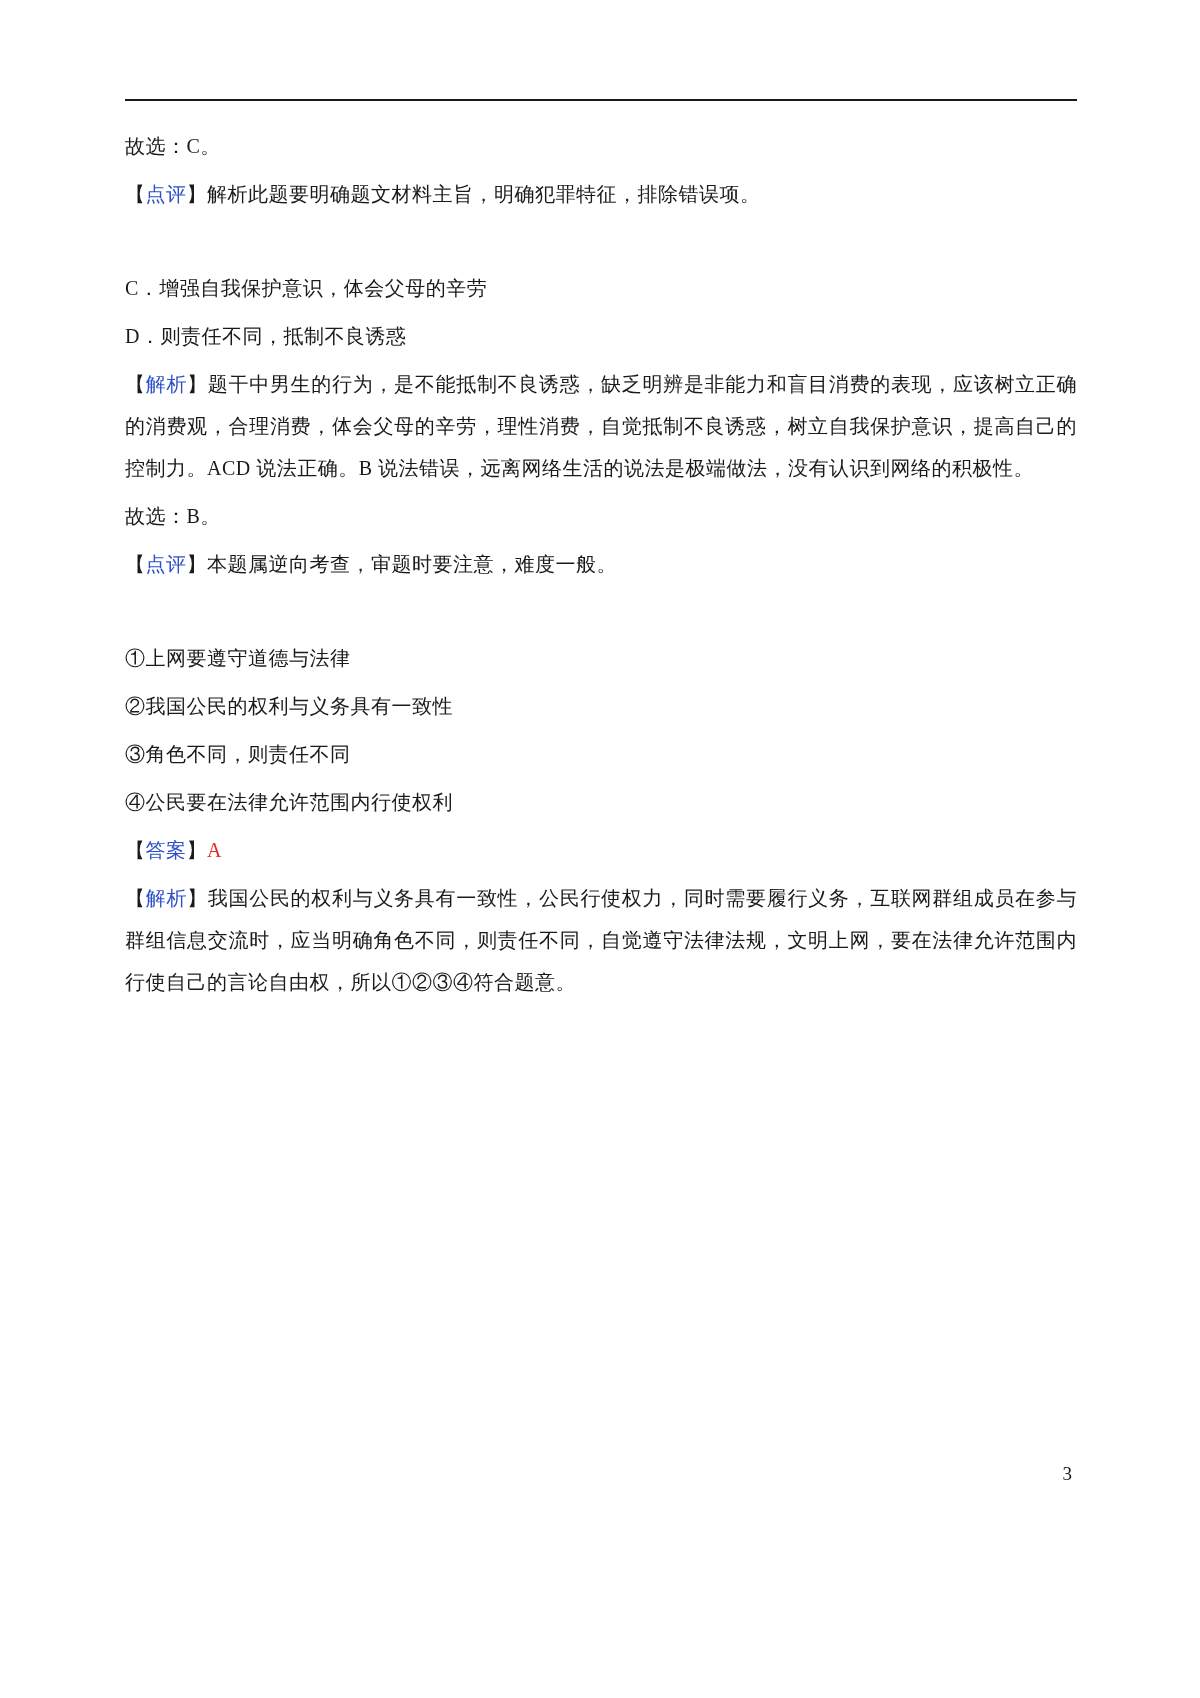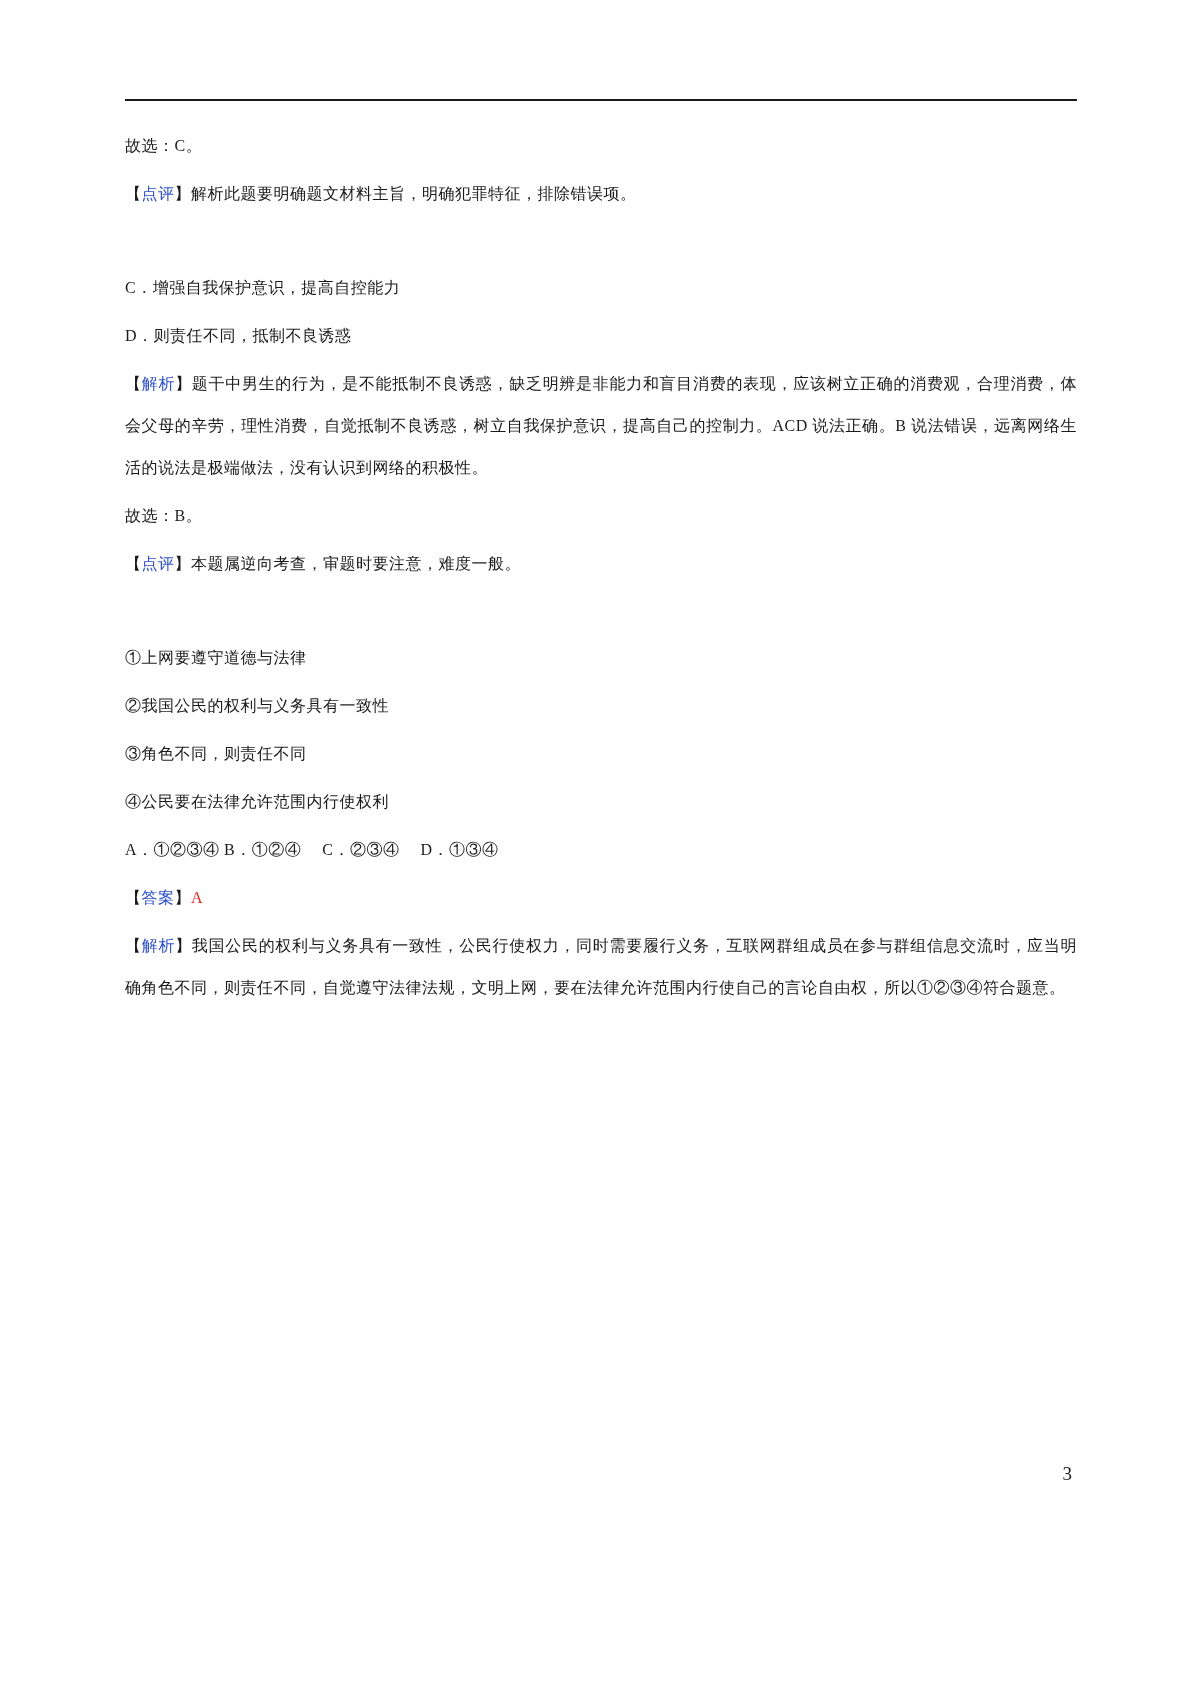--- a/index.html
+++ b/index.html
@@ -19,21 +19,21 @@
     color: #1a1a1a;
     overflow: hidden;
   }
   .rule {
     border-top: 2px solid #1a1a1a;
     height: 0;
     margin-bottom: 24px;
   }
   .doc-body p.para {
     margin: 0 0 6px 0;
-    font-size: 16px;
+    font-size: 20px;
     line-height: 42px;
     text-align: justify;
     letter-spacing: 0.5px;
     word-break: break-all;
   }
   .doc-body .gap {
     height: 46px;
   }
   .page-number {
     position: absolute;
@@ -46,28 +46,27 @@
 </style>
 </head>
 <body>
 
 <div class="page">
   <div class="rule"></div>
   <div class="doc-body">
       <p class="para"><span>故选：C。</span></p>
       <p class="para"><span>【</span><span style="color: rgb(45, 80, 200);">点评</span><span>】解析此题要明确题文材料主旨，明确犯罪特征，排除错误项。</span></p>
       <div class="gap"></div>
-      <p class="para"><span>C．增强自我保护意识，提高自控能力</span></p>
+      <p class="para"><span>C．增强自我保护意识，体会父母的辛劳</span></p>
       <p class="para"><span>D．则责任不同，抵制不良诱惑</span></p>
       <p class="para"><span>【</span><span style="color: rgb(45, 80, 200);">解析</span><span>】题干中男生的行为，是不能抵制不良诱惑，缺乏明辨是非能力和盲目消费的表现，应该树立正确的消费观，合理消费，体会父母的辛劳，理性消费，自觉抵制不良诱惑，树立自我保护意识，提高自己的控制力。ACD 说法正确。B 说法错误，远离网络生活的说法是极端做法，没有认识到网络的积极性。</span></p>
       <p class="para"><span>故选：B。</span></p>
       <p class="para"><span>【</span><span style="color: rgb(45, 80, 200);">点评</span><span>】本题属逆向考查，审题时要注意，难度一般。</span></p>
       <div class="gap"></div>
       <p class="para"><span>①上网要遵守道德与法律</span></p>
       <p class="para"><span>②我国公民的权利与义务具有一致性</span></p>
       <p class="para"><span>③角色不同，则责任不同</span></p>
       <p class="para"><span>④公民要在法律允许范围内行使权利</span></p>
-      <p class="para"><span>A．①②③④ B．①②④　 C．②③④　 D．①③④</span></p>
       <p class="para"><span>【</span><span style="color: rgb(45, 80, 200);">答案</span><span>】</span><span style="color: rgb(224, 42, 29);">A</span></p>
       <p class="para"><span>【</span><span style="color: rgb(45, 80, 200);">解析</span><span>】我国公民的权利与义务具有一致性，公民行使权力，同时需要履行义务，互联网群组成员在参与群组信息交流时，应当明确角色不同，则责任不同，自觉遵守法律法规，文明上网，要在法律允许范围内行使自己的言论自由权，所以①②③④符合题意。</span></p>
     </div>
   <div class="page-number">3</div>
 </div>
 
 </body></html>

